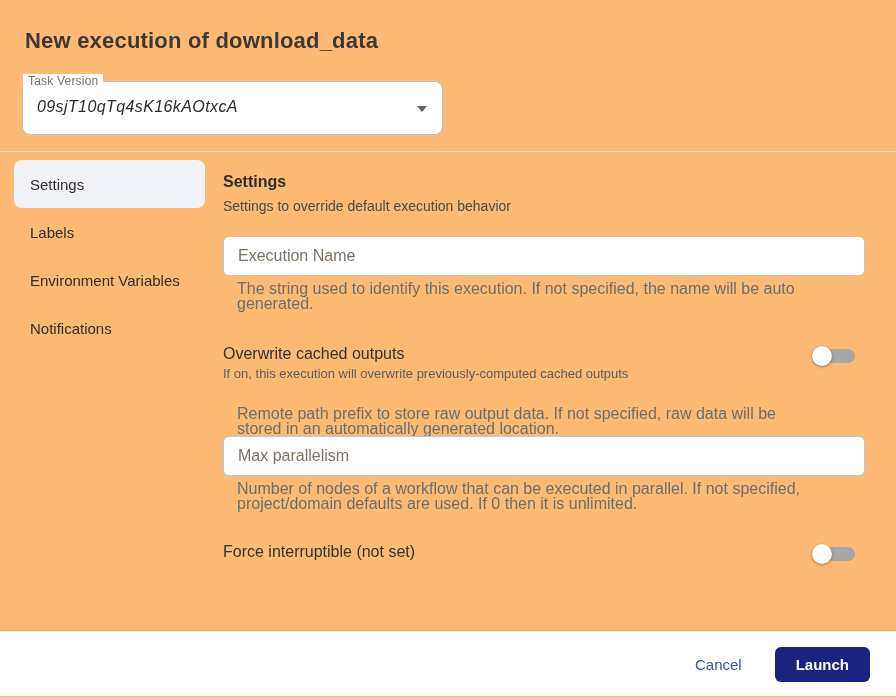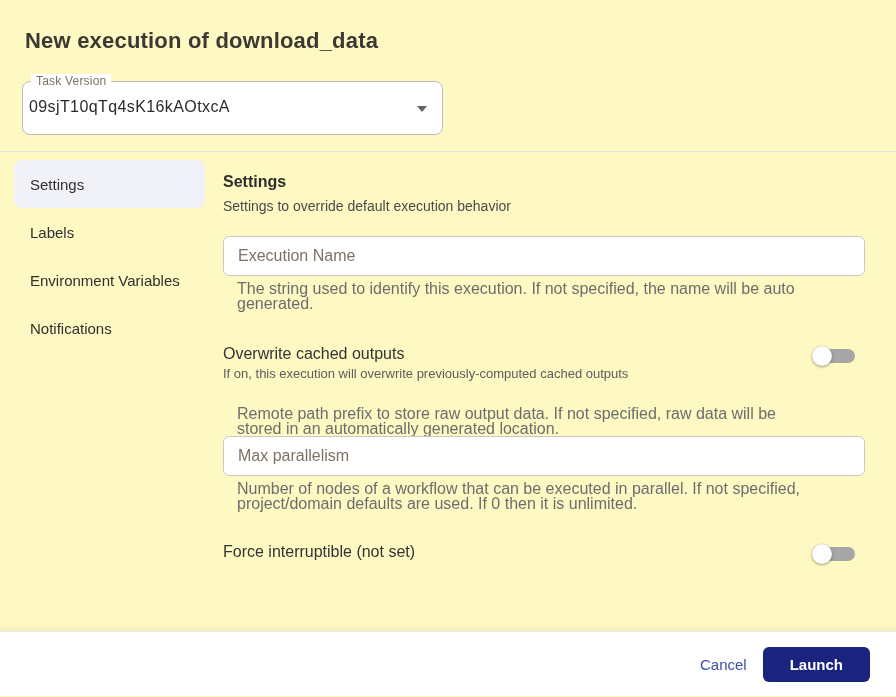--- a/index.html
+++ b/index.html
@@ -3,43 +3,43 @@
 <meta charset="utf-8">
 <style>
   * { box-sizing: border-box; margin: 0; padding: 0; }
   html, body { background: #ffffff; }
   body {
     width: 896px; height: 697px;
     font-family: "Liberation Sans", sans-serif;
     color: #2e2e2e;
     overflow: hidden;
   }
-  .app { width: 896px; height: 697px; display: flex; flex-direction: column; background: #fef9c3; }
+  .app { width: 896px; height: 697px; display: flex; flex-direction: column; background: #fdba74; }
 
   
   .header { flex: 0 0 152px; border-bottom: 1px solid #e0e0e0; }
   .dialog-title {
     margin: 28px 0 0 25px;
     font-size: 22px; font-weight: 700; color: #3d3833; letter-spacing: 0.2px;
   }
   .select-field {
     position: relative;
     margin: 27px 0 0 22px;
     width: 421px; height: 54px;
     border: 1px solid #bdbdbd; border-radius: 8px;
     background: #fff; cursor: pointer;
   }
   .select-label {
-    position: absolute; top: -8px; left: 8px;
+    position: absolute; top: -8px; left: 0;
     background: #fff; padding: 0 5px;
     font-size: 12px; color: #7e7265; letter-spacing: 0.2px;
   }
   .select-value {
-    position: absolute; left: 6px; top: 16px;
-    font-size: 16px; color: #2b2b2b; letter-spacing: 0.4px;
+    position: absolute; left: 14px; top: 16px;
+    font-size: 16px; color: #2b2b2b; letter-spacing: 0.4px; font-style: italic;
   }
   .select-caret {
     position: absolute; right: 15px; top: 24px;
     width: 0; height: 0;
     border-left: 5px solid transparent; border-right: 5px solid transparent;
     border-top: 6px solid #5f6368;
   }
 
   
   .body { flex: 0 0 479px; display: flex; overflow: hidden; }
@@ -110,21 +110,21 @@
   .btn-cancel {
     background: none; border: none; cursor: pointer;
     font-family: "Liberation Sans", sans-serif;
     font-size: 15px; font-weight: 500; color: #3b4cac;
   }
   .btn-launch {
     border: none; cursor: pointer;
     font-family: "Liberation Sans", sans-serif;
     background: #1a237e; color: #ffffff;
     font-size: 15px; font-weight: 600;
-    padding: 9px 27px; border-radius: 6px;
+    padding: 9px 21px; border-radius: 6px; margin-left: 17px;
   }
 </style>
 </head>
 <body>
 
 <div class="app">
 
   <div class="header">
     <div class="dialog-title">New execution of download_data</div>
     <div class="select-field">

